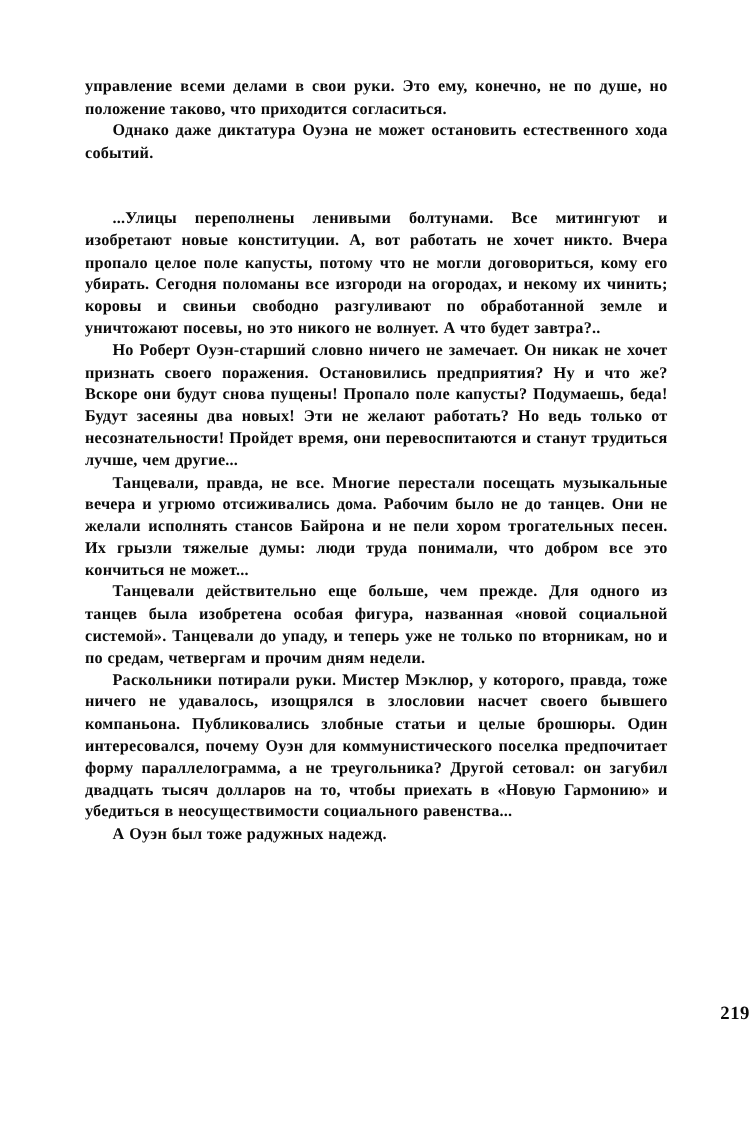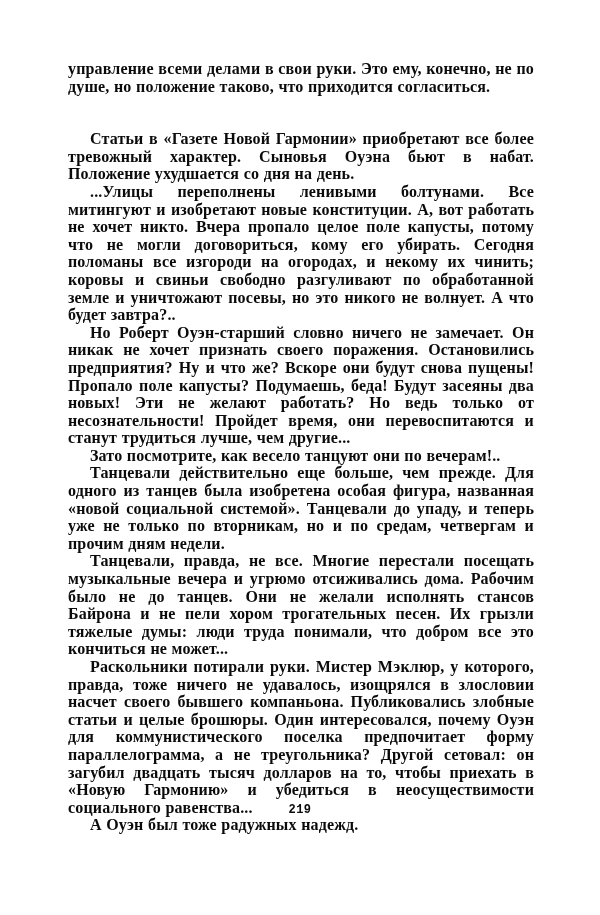--- a/index.html
+++ b/index.html
@@ -24,21 +24,21 @@
     position: absolute;
     left: 68px;
     top: 60px;
     width: 466px;
   }
 
   .para {
     margin: 0;
     text-align: justify;
     text-justify: inter-word;
-    font-size: 16px;
+    font-size: 13px;
     line-height: 17.6px;
     letter-spacing: 0.15px;
     word-spacing: 0.4px;
     font-weight: 600;
     -webkit-font-smoothing: none;
   }
 
   .para.indent {
     text-indent: 22px;
   }
@@ -50,47 +50,46 @@
   
   .section-gap {
     height: 35px;
   }
 
   .page-number {
     position: absolute;
     left: 0;
     right: 0;
     top: 803px;
-    text-align: center;
-    font-size: 12px;
+    text-align: right;
+    font-size: 15px;
     font-weight: 700;
     letter-spacing: 0.4px;
-    font-family: Liberation Mono, monospace;
+    font-family: Liberation Serif, serif;
   }
 </style>
 </head>
 <body>
 
 <div class="page">
 
   <div class="text-block">
 
     <div>
       <p class="para no-indent">управление всеми делами в свои руки. Это ему, конечно, не по душе, но положение таково, что приходится согласиться.</p>
+      <p class="para indent">Однако даже диктатура Оуэна не может остановить естественного хода событий.</p>
     </div>
 
     <div class="section-gap"></div>
 
     <div>
-      <p class="para indent">Статьи в «Газете Новой Гармонии» приобретают все более тревожный характер. Сыновья Оуэна бьют в набат. Положение ухудшается со дня на день.</p>
       <p class="para indent">...Улицы переполнены ленивыми болтунами. Все митингуют и изобретают новые конституции. А, вот работать не хочет никто. Вчера пропало целое поле капусты, потому что не могли договориться, кому его убирать. Сегодня поломаны все изгороди на огородах, и некому их чинить; коровы и свиньи свободно разгуливают по обработанной земле и уничтожают посевы, но это никого не волнует. А что будет завтра?..</p>
       <p class="para indent">Но Роберт Оуэн-старший словно ничего не замечает. Он никак не хочет признать своего поражения. Остановились предприятия? Ну и что же? Вскоре они будут снова пущены! Пропало поле капусты? Подумаешь, беда! Будут засеяны два новых! Эти не желают работать? Но ведь только от несознательности! Пройдет время, они перевоспитаются и станут трудиться лучше, чем другие...</p>
-      <p class="para indent">Зато посмотрите, как весело танцуют они по вечерам!..</p>
+      <p class="para indent">Танцевали, правда, не все. Многие перестали посещать музыкальные вечера и угрюмо отсиживались дома. Рабочим было не до танцев. Они не желали исполнять стансов Байрона и не пели хором трогательных песен. Их грызли тяжелые думы: люди труда понимали, что добром все это кончиться не может...</p>
       <p class="para indent">Танцевали действительно еще больше, чем прежде. Для одного из танцев была изобретена особая фигура, названная «новой социальной системой». Танцевали до упаду, и теперь уже не только по вторникам, но и по средам, четвергам и прочим дням недели.</p>
-      <p class="para indent">Танцевали, правда, не все. Многие перестали посещать музыкальные вечера и угрюмо отсиживались дома. Рабочим было не до танцев. Они не желали исполнять стансов Байрона и не пели хором трогательных песен. Их грызли тяжелые думы: люди труда понимали, что добром все это кончиться не может...</p>
       <p class="para indent">Раскольники потирали руки. Мистер Мэклюр, у которого, правда, тоже ничего не удавалось, изощрялся в злословии насчет своего бывшего компаньона. Публиковались злобные статьи и целые брошюры. Один интересовался, почему Оуэн для коммунистического поселка предпочитает форму параллелограмма, а не треугольника? Другой сетовал: он загубил двадцать тысяч долларов на то, чтобы приехать в «Новую Гармонию» и убедиться в неосуществимости социального равенства...</p>
       <p class="para indent">А Оуэн был тоже радужных надежд.</p>
     </div>
 
   </div>
 
   <div class="page-number">219</div>
 
 </div>
 

